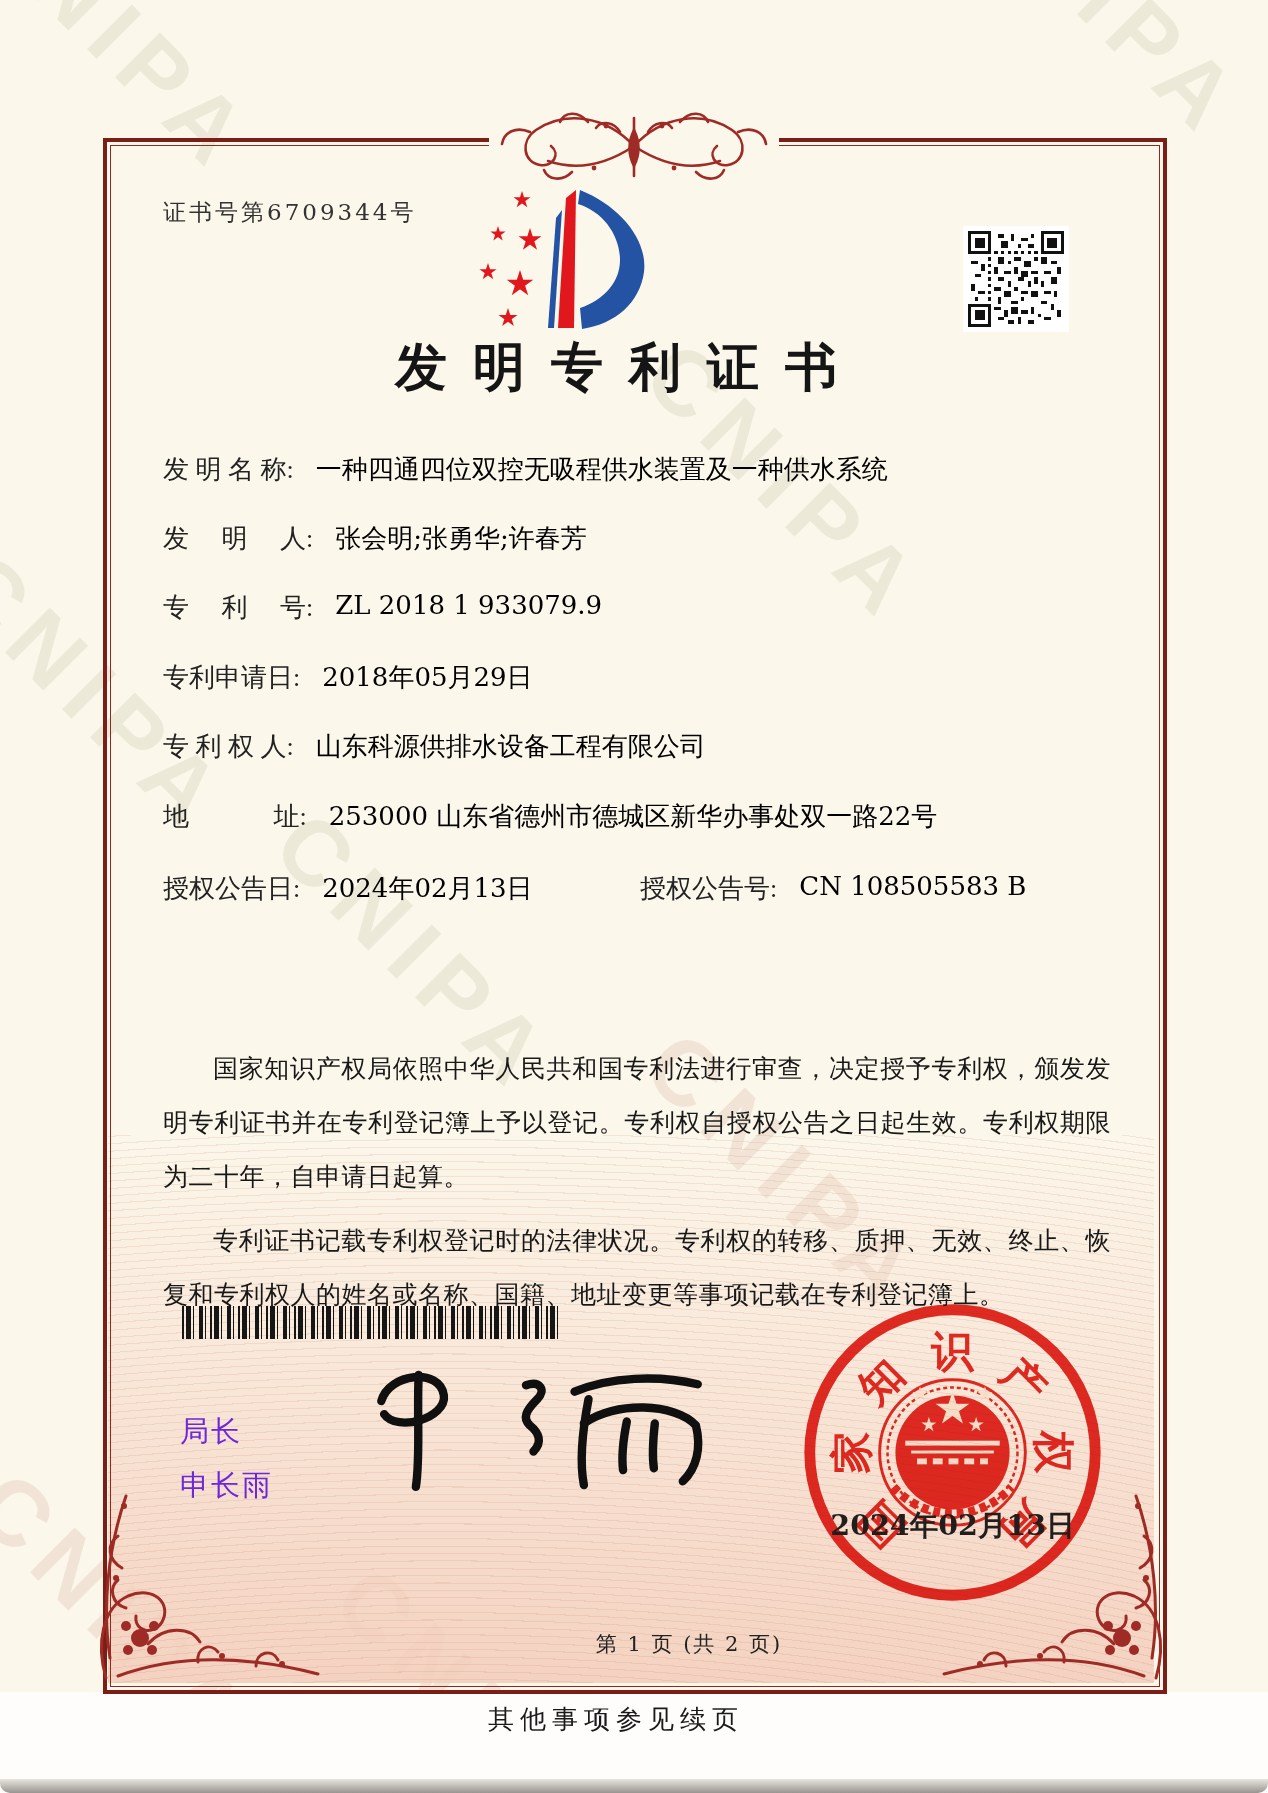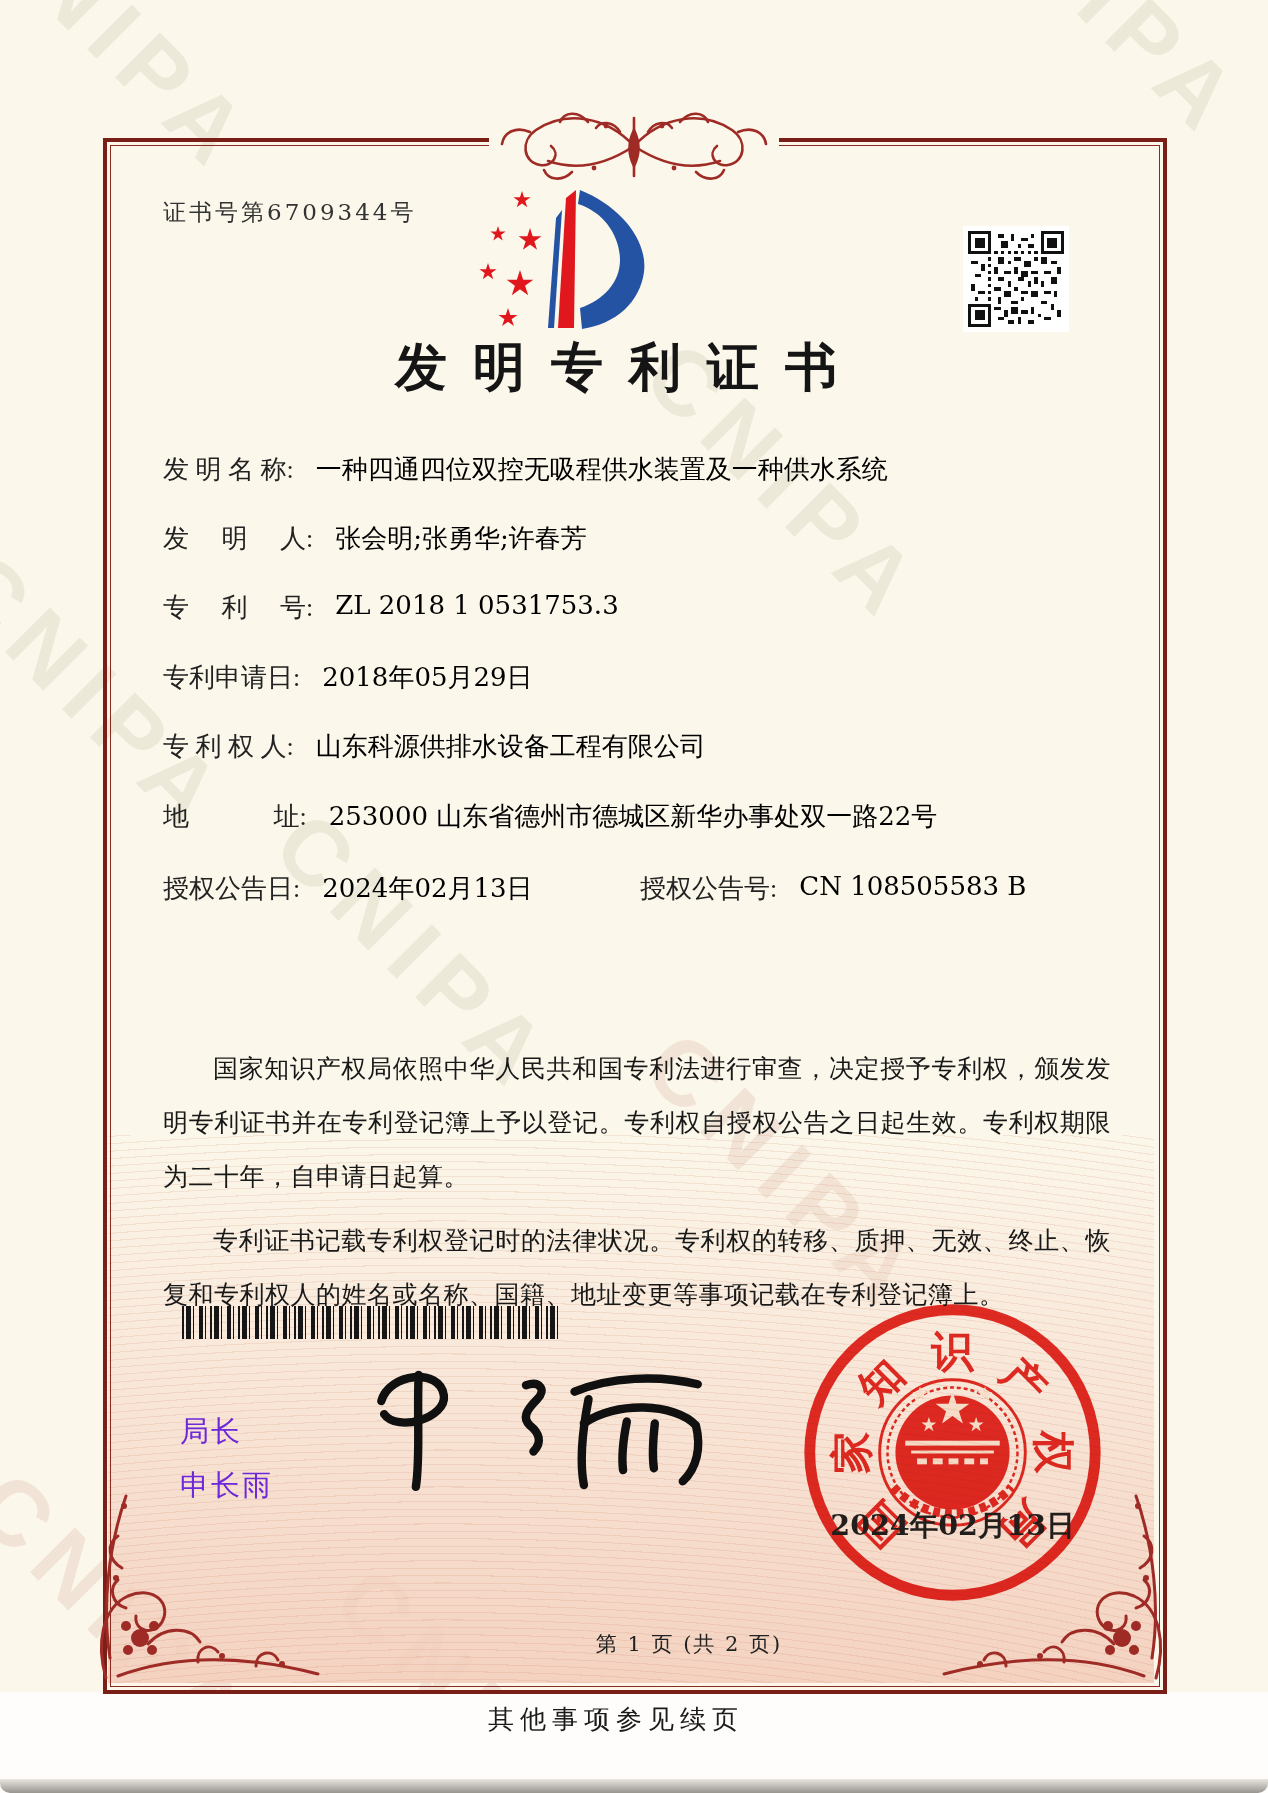--- a/index.html
+++ b/index.html
@@ -301,21 +301,21 @@
   <div class="f-row" style="top:452px;">
     <span class="f-label">发 明 名 称:</span>
     <span class="f-value">一种四通四位双控无吸程供水装置及一种供水系统</span>
   </div>
   <div class="f-row" style="top:521px;">
     <span class="f-label">发　 明　 人:</span>
     <span class="f-value">张会明;张勇华;许春芳</span>
   </div>
   <div class="f-row" style="top:590px;">
     <span class="f-label">专　 利　 号:</span>
-    <span class="f-value">ZL 2018 1 0531753.3</span>
+    <span class="f-value">ZL 2018 1 933079.9</span>
   </div>
   <div class="f-row" style="top:660px;">
     <span class="f-label">专利申请日:</span>
     <span class="f-value">2018年05月29日</span>
   </div>
   <div class="f-row" style="top:729px;">
     <span class="f-label">专 利 权 人:</span>
     <span class="f-value">山东科源供排水设备工程有限公司</span>
   </div>
   <div class="f-row" style="top:799px;">

